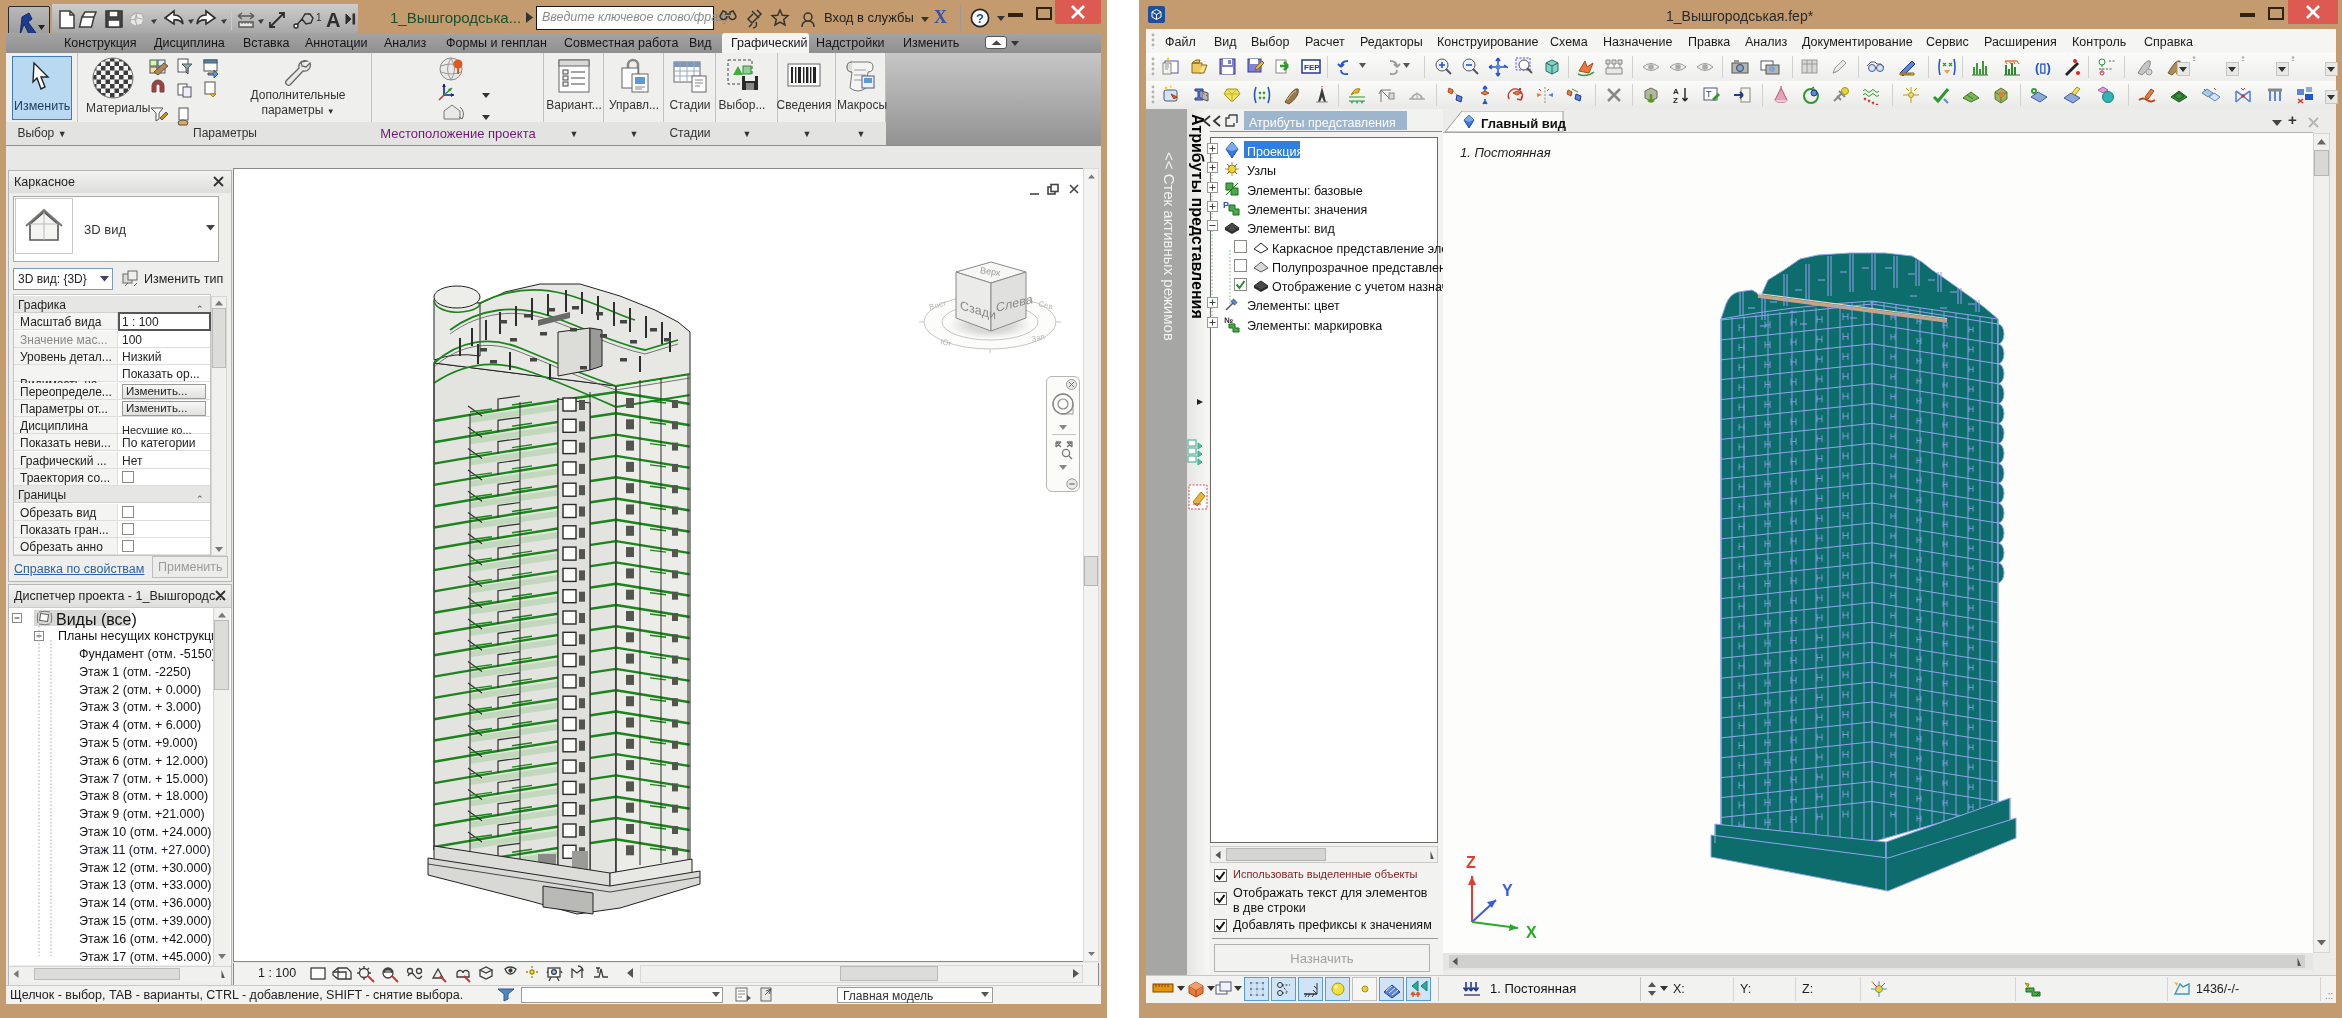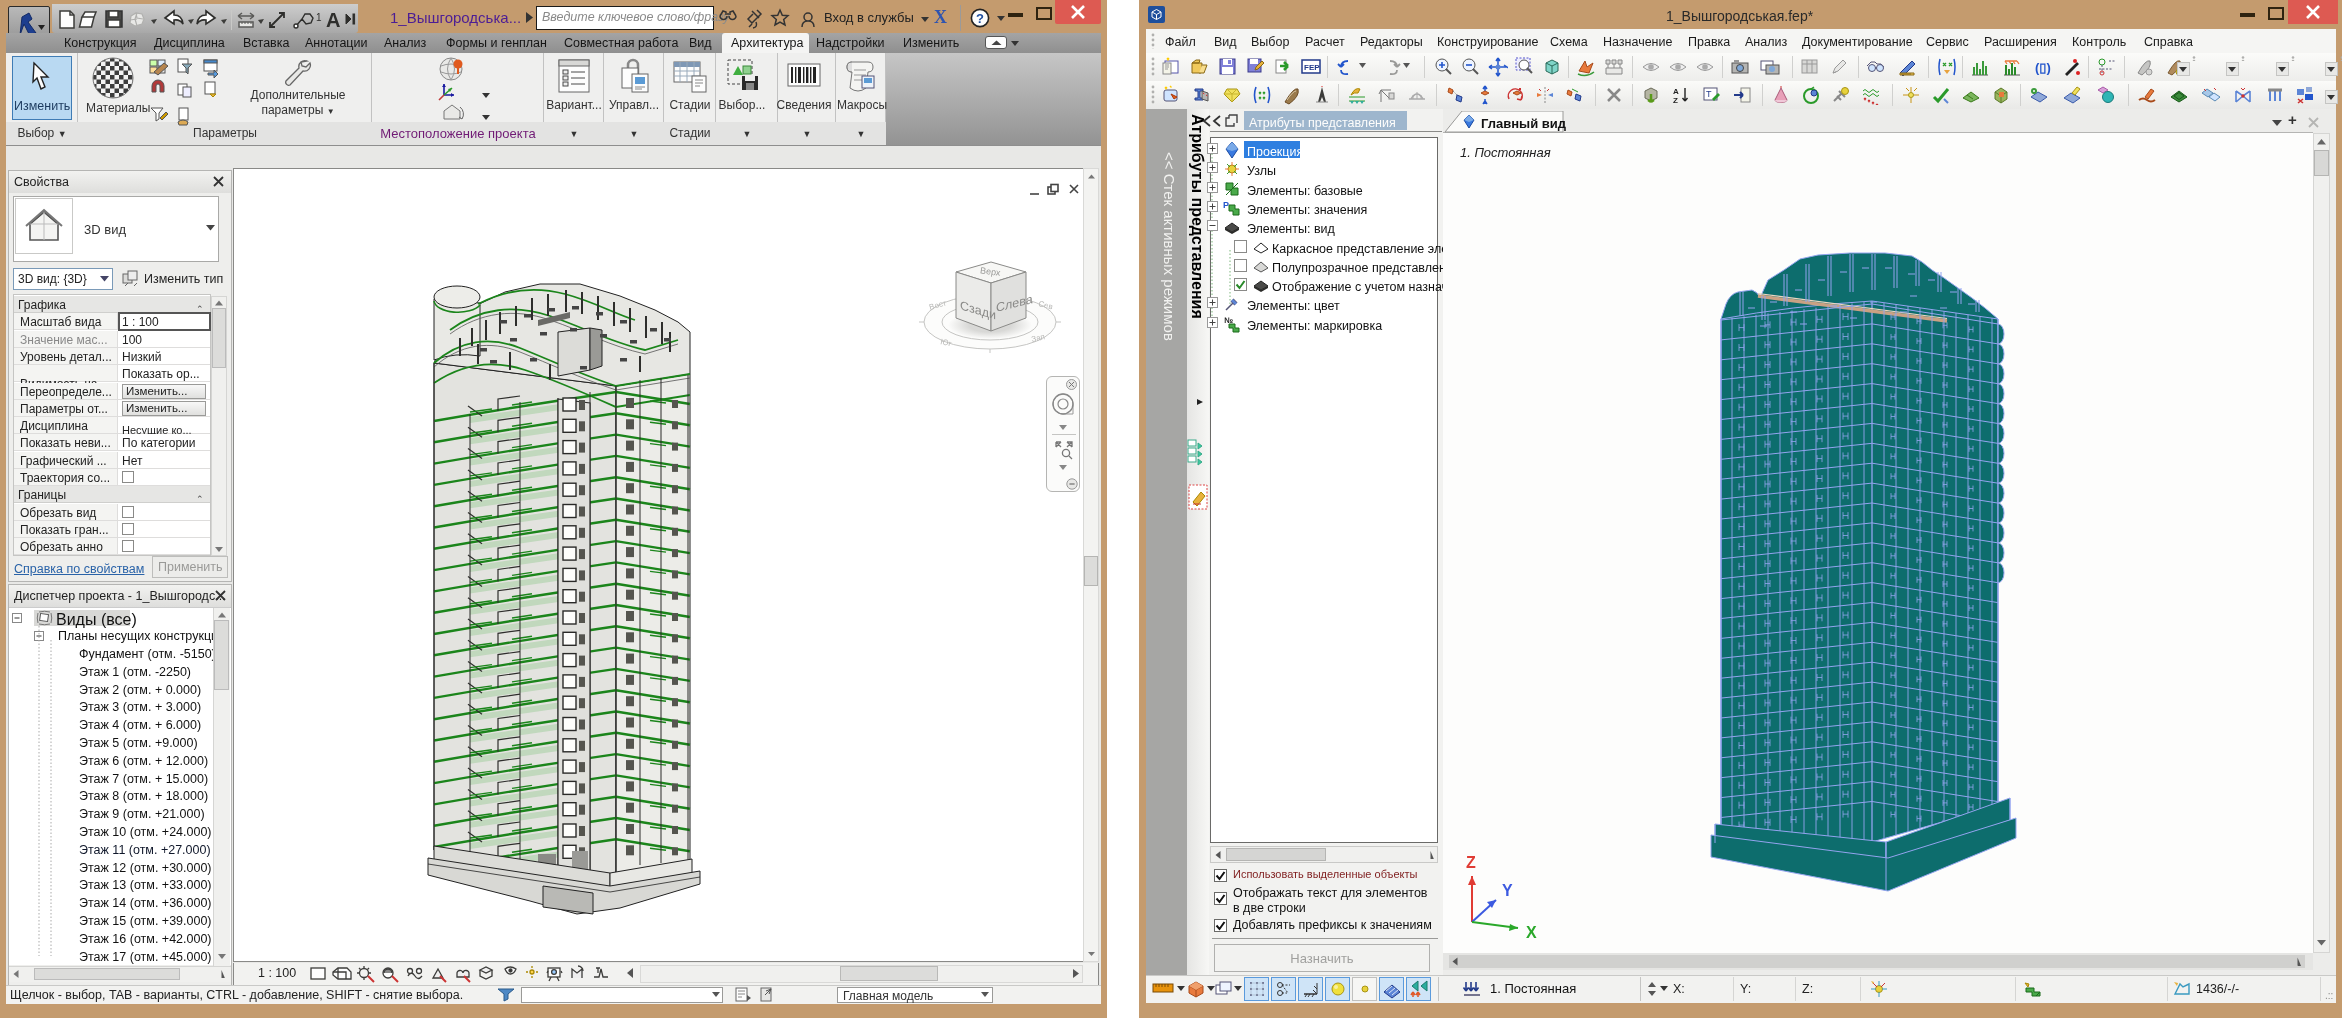--- a/index.html
+++ b/index.html
@@ -61,21 +61,21 @@
 <path d="M238 18 l6 -7 m0 0 l3 -5 5 0 3 4 -2 5 -5 1 -4 -5"></path>
         <circle cx="238" cy="18" r="2" fill="#fff"></circle>
 </g>
 <text x="258" y="13" font-size="10" fill="#2e2e2c">1</text>
 <text x="268" y="19" font-size="20" font-weight="bold" fill="#2e2e2c" font-family="Liberation Sans">A</text>
 <g stroke="#2e2e2c" fill="#2e2e2c" stroke-width="1">
         <path d="M288 6 l5 5 -5 5 z"></path>
         <rect x="295" y="6" width="1.6" height="10"></rect>
       </g>
 </svg>
-<div class="a" style="left:390px;top:9px;white-space:nowrap;font-size:15px;color:#4c1d95">1_Вышгородська...</div>
+<div class="a" style="left:390px;top:9px;white-space:nowrap;font-size:15px;color:#14532d">1_Вышгородська...</div>
 <svg class="a" style="left:524px;top:11px" width="10" height="13">
       <path d="M2 1 L9 6.5 L2 12 Z" fill="#333"></path>
     </svg>
 <div class="a" style="left:536px;top:6px;width:178px;height:24px;background:#fff;border:1px solid #1a1a1a"></div>
 <div class="a" style="left:542px;top:10px;white-space:nowrap;font-style:italic;color:#8a8a8a;font-size:12.5px">Введите ключевое слово/фразу</div>
 <svg class="a" style="left:718px;top:8px" width="160" height="22" viewBox="0 0 160 22">
 <g stroke="#333" fill="none" stroke-width="1.5">
 <path d="M2 8 l3 -5 3 1 v3 m4 0 v-3 l3 -1 3 5 m-16 0 a3.4 3.4 0 1 0 7 0 m2 0 a3.4 3.4 0 1 0 7 0 m-9 -2 h2"></path>
 <path d="M34 3 l7 7 m-2 -8 l4 4 -9 9 -4 -4 5 -5 m-1 10 l-3 3 m7 -5 q2 5 -3 6"></path>
 <path d="M62 2 l2.3 5.2 5.7 .5 -4.3 3.8 1.3 5.5 -5 -3 -5 3 1.3 -5.5 -4.3 -3.8 5.7 -.5 z"></path>
@@ -104,21 +104,21 @@
 <div class="a" style="left:6px;top:33px;width:1095px;height:20px;background:linear-gradient(#a4a4a4,#8f8f8f)"></div>
 <div class="a" style="left:722px;top:33px;width:87px;height:20px;background:#f4f4f3;border-radius:3px 3px 0 0"></div>
 <div class="a" style="left:64px;top:36px;white-space:nowrap;font-size:12.5px;color:#151515">Конструкция</div>
 <div class="a" style="left:154px;top:36px;white-space:nowrap;font-size:12.5px;color:#151515">Дисциплина</div>
 <div class="a" style="left:243px;top:36px;white-space:nowrap;font-size:12.5px;color:#151515">Вставка</div>
 <div class="a" style="left:305px;top:36px;white-space:nowrap;font-size:12.5px;color:#151515">Аннотации</div>
 <div class="a" style="left:384px;top:36px;white-space:nowrap;font-size:12.5px;color:#151515">Анализ</div>
 <div class="a" style="left:446px;top:36px;white-space:nowrap;font-size:12.5px;color:#151515">Формы и генплан</div>
 <div class="a" style="left:564px;top:36px;white-space:nowrap;font-size:12.5px;color:#151515">Совместная работа</div>
 <div class="a" style="left:689px;top:36px;white-space:nowrap;font-size:12.5px;color:#151515">Вид</div>
-<div class="a" style="left:731px;top:36px;white-space:nowrap;font-size:12.5px;color:#151515">Архитектура</div>
+<div class="a" style="left:731px;top:36px;white-space:nowrap;font-size:12.5px;color:#151515">Графический</div>
 <div class="a" style="left:816px;top:36px;white-space:nowrap;font-size:12.5px;color:#151515">Надстройки</div>
 <div class="a" style="left:903px;top:36px;white-space:nowrap;font-size:12.5px;color:#151515">Изменить</div>
 <div class="a" style="left:985px;top:36px;width:22px;height:13px;background:#fdfdfd;border:1px solid #555;border-radius:3px"></div>
 <svg class="a" style="left:991px;top:40px" width="11" height="6">
       <path d="M0.5 5 h10 l-5 -4.5 z" fill="#444"></path>
     </svg>
 <svg class="a" style="left:1011px;top:41px" width="8" height="5">
       <path d="M0 0 h8 l-4.0 5 z" fill="#333"></path>
     </svg>
 <div class="a" style="left:6px;top:53px;width:1095px;height:93px;background:#ededec;border-bottom:1px solid #8e8e8e"></div>
@@ -300,21 +300,21 @@
       <path d="M10 12 h12 M10 17 h12 M10 22 h8" stroke="#999" fill="none"></path>
       <rect x="18" y="18" width="12" height="12" fill="#eef3fa" stroke="#557"></rect>
       <rect x="20" y="20" width="8" height="5" fill="#5b9bd5"></rect>
     </svg>
 <div class="a" style="left:834px;top:98px;white-space:nowrap;">
       <div style="width:56px;text-align:center;font-size:12px;color:#333">Макросы</div>
     </div>
 <div class="a" style="left:6px;top:146px;width:1095px;height:858px;background:#e8e8e6"></div>
 <div class="a" style="left:8px;top:170px;width:224px;height:412px;background:#eeeeec;border:1px solid #b5b5b3"></div>
 <div class="a" style="left:9px;top:171px;width:222px;height:22px;background:linear-gradient(#f2f2f0,#dededc)"></div>
-<div class="a" style="left:14px;top:175px;white-space:nowrap;font-size:12.5px;color:#222">Свойства</div>
+<div class="a" style="left:14px;top:175px;white-space:nowrap;font-size:12.5px;color:#222">Каркасное</div>
 <svg class="a" style="left:213px;top:176px" width="11" height="11">
       <path d="M1 1 L10 10 M10 1 L1 10" stroke="#333" stroke-width="1.8"></path>
     </svg>
 <div class="a" style="left:13px;top:196px;width:206px;height:66px;background:#fff;border:1px solid #a9a9a7"></div>
 <div class="a" style="left:15px;top:198px;width:58px;height:56px;background:#fff;border:1px solid #c9c9c7"></div>
 <svg class="a" style="left:24px;top:206px" width="40" height="40" viewBox="0 0 40 40">
       <path d="M6 18 L20 6 L34 18 L34 34 L6 34 Z" fill="#f4f4f2" stroke="#555" stroke-width="1.6"></path>
       <path d="M6 18 L20 6 L34 18" fill="none" stroke="#555" stroke-width="1.6"></path>
       <path d="M20 6 L20 34 M6 18 L34 18" stroke="#bbb"></path>
       <path d="M2 20 L20 4 L38 20" fill="none" stroke="#777" stroke-width="2"></path>

